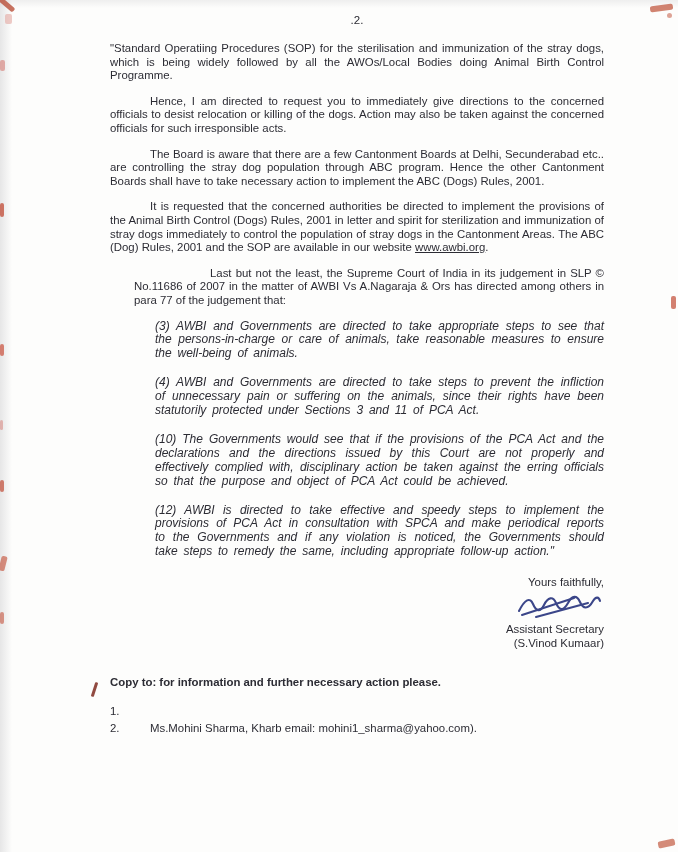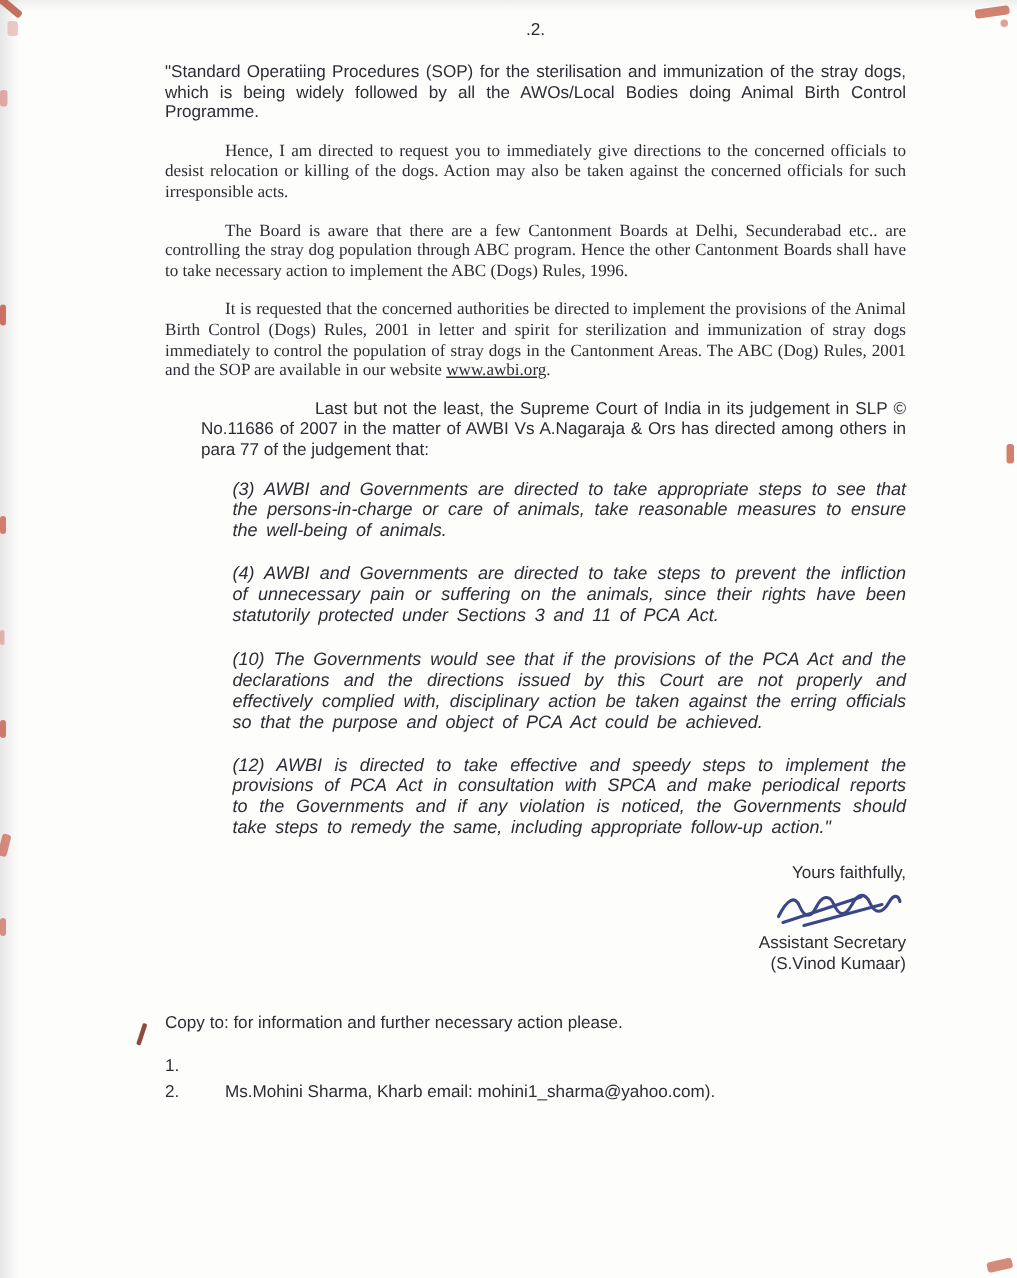--- a/index.html
+++ b/index.html
@@ -37,21 +37,21 @@
     text-align: center;
     font-size: 11.5px;
     margin: 0 0 16px 0;
   }
   p.body-para {
     font-size: 11.4px;
     line-height: 13.6px;
     text-align: justify;
     margin: 0 0 12px 0;
   }
-  p.indent-1 { text-indent: 40px; font-family: Liberation Serif, serif; }
+  p.indent-1 { text-indent: 40px; }
   p.indent-2 { text-indent: 76px; margin-left: 24px; }
   p.quote-para {
     font-size: 12px;
     line-height: 13.9px;
     text-align: justify;
     font-style: italic;
     margin: 2px 0 15px 45px;
     word-spacing: 2.5px;
   }
   .weblink {
@@ -63,20 +63,21 @@
     font-size: 11.4px;
     line-height: 14px;
   }
   .signature-wrap {
     height: 30px;
     margin: 2px 0 1px 0;
   }
   .copy-heading {
     font-size: 11.4px;
     margin: 26px 0 0 0;
+    font-weight: bold;
   }
   .copy-list {
     margin-top: 16px;
     font-size: 11.4px;
     line-height: 15px;
   }
   .copy-row { display: flex; margin-bottom: 2px; }
   .copy-num { width: 40px; flex: 0 0 40px; }
   
   .mark { position: absolute; pointer-events: none; border-radius: 2px; }
@@ -119,21 +120,21 @@
   <div class="mark m-br"></div>
 
   <div class="content">
 
     <div class="page-number">.2.</div>
 
     <p class="body-para">"Standard Operatiing Procedures (SOP) for the sterilisation and immunization of the stray dogs, which is being widely followed by all the AWOs/Local Bodies doing Animal Birth Control Programme.</p>
 
     <p class="body-para indent-1">Hence, I am directed to request you to immediately give directions to the concerned officials to desist relocation or killing of the dogs. Action may also be taken against the concerned officials for such irresponsible acts.</p>
 
-    <p class="body-para indent-1">The Board is aware that there are a few Cantonment Boards at Delhi, Secunderabad etc.. are controlling the stray dog population through ABC program. Hence the other Cantonment Boards shall have to take necessary action to implement the ABC (Dogs) Rules, 1996.</p>
+    <p class="body-para indent-1">The Board is aware that there are a few Cantonment Boards at Delhi, Secunderabad etc.. are controlling the stray dog population through ABC program. Hence the other Cantonment Boards shall have to take necessary action to implement the ABC (Dogs) Rules, 2001.</p>
 
     <p class="body-para indent-1">
       <span>It is requested that the concerned authorities be directed to implement the provisions of the Animal Birth Control (Dogs) Rules, 2001 in letter and spirit for sterilization and immunization of stray dogs immediately to control the population of stray dogs in the Cantonment Areas. The ABC (Dog) Rules, 2001 and the SOP are available in our website </span><span class="weblink">www.awbi.org</span><span>.</span>
     </p>
 
     <p class="body-para indent-2">Last but not the least, the Supreme Court of India in its judgement in SLP © No.11686 of 2007 in the matter of AWBI Vs A.Nagaraja &amp; Ors has directed among others in para 77 of the judgement that:</p>
 
     <p class="quote-para">(3) AWBI and Governments are directed to take appropriate steps to see that the persons-in-charge or care of animals, take reasonable measures to ensure the well-being of animals.</p>
 
     <p class="quote-para">(4) AWBI and Governments are directed to take steps to prevent the infliction of unnecessary pain or suffering on the animals, since their rights have been statutorily protected under Sections 3 and 11 of PCA Act.</p>

